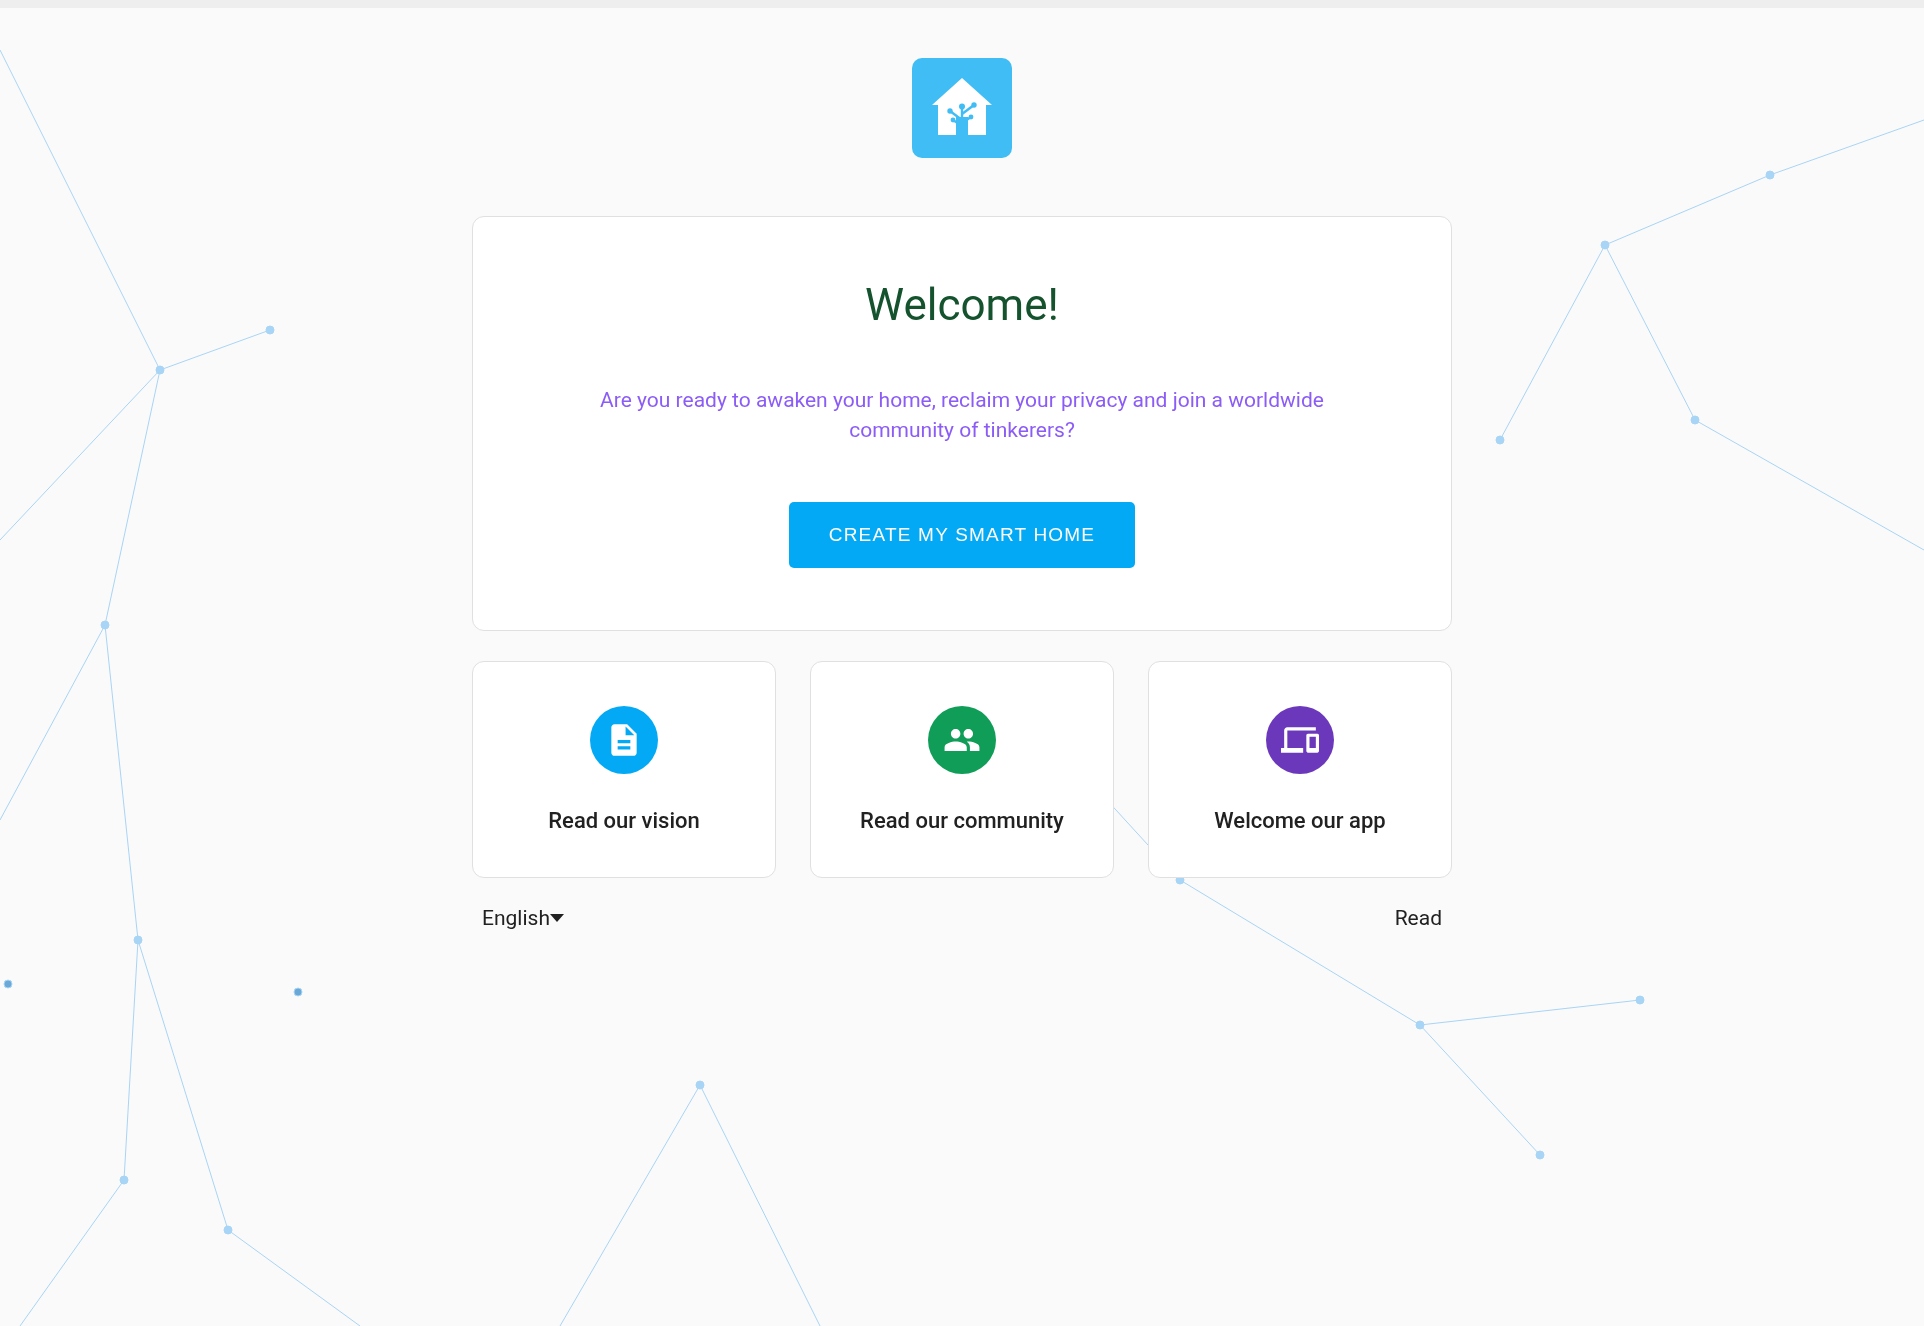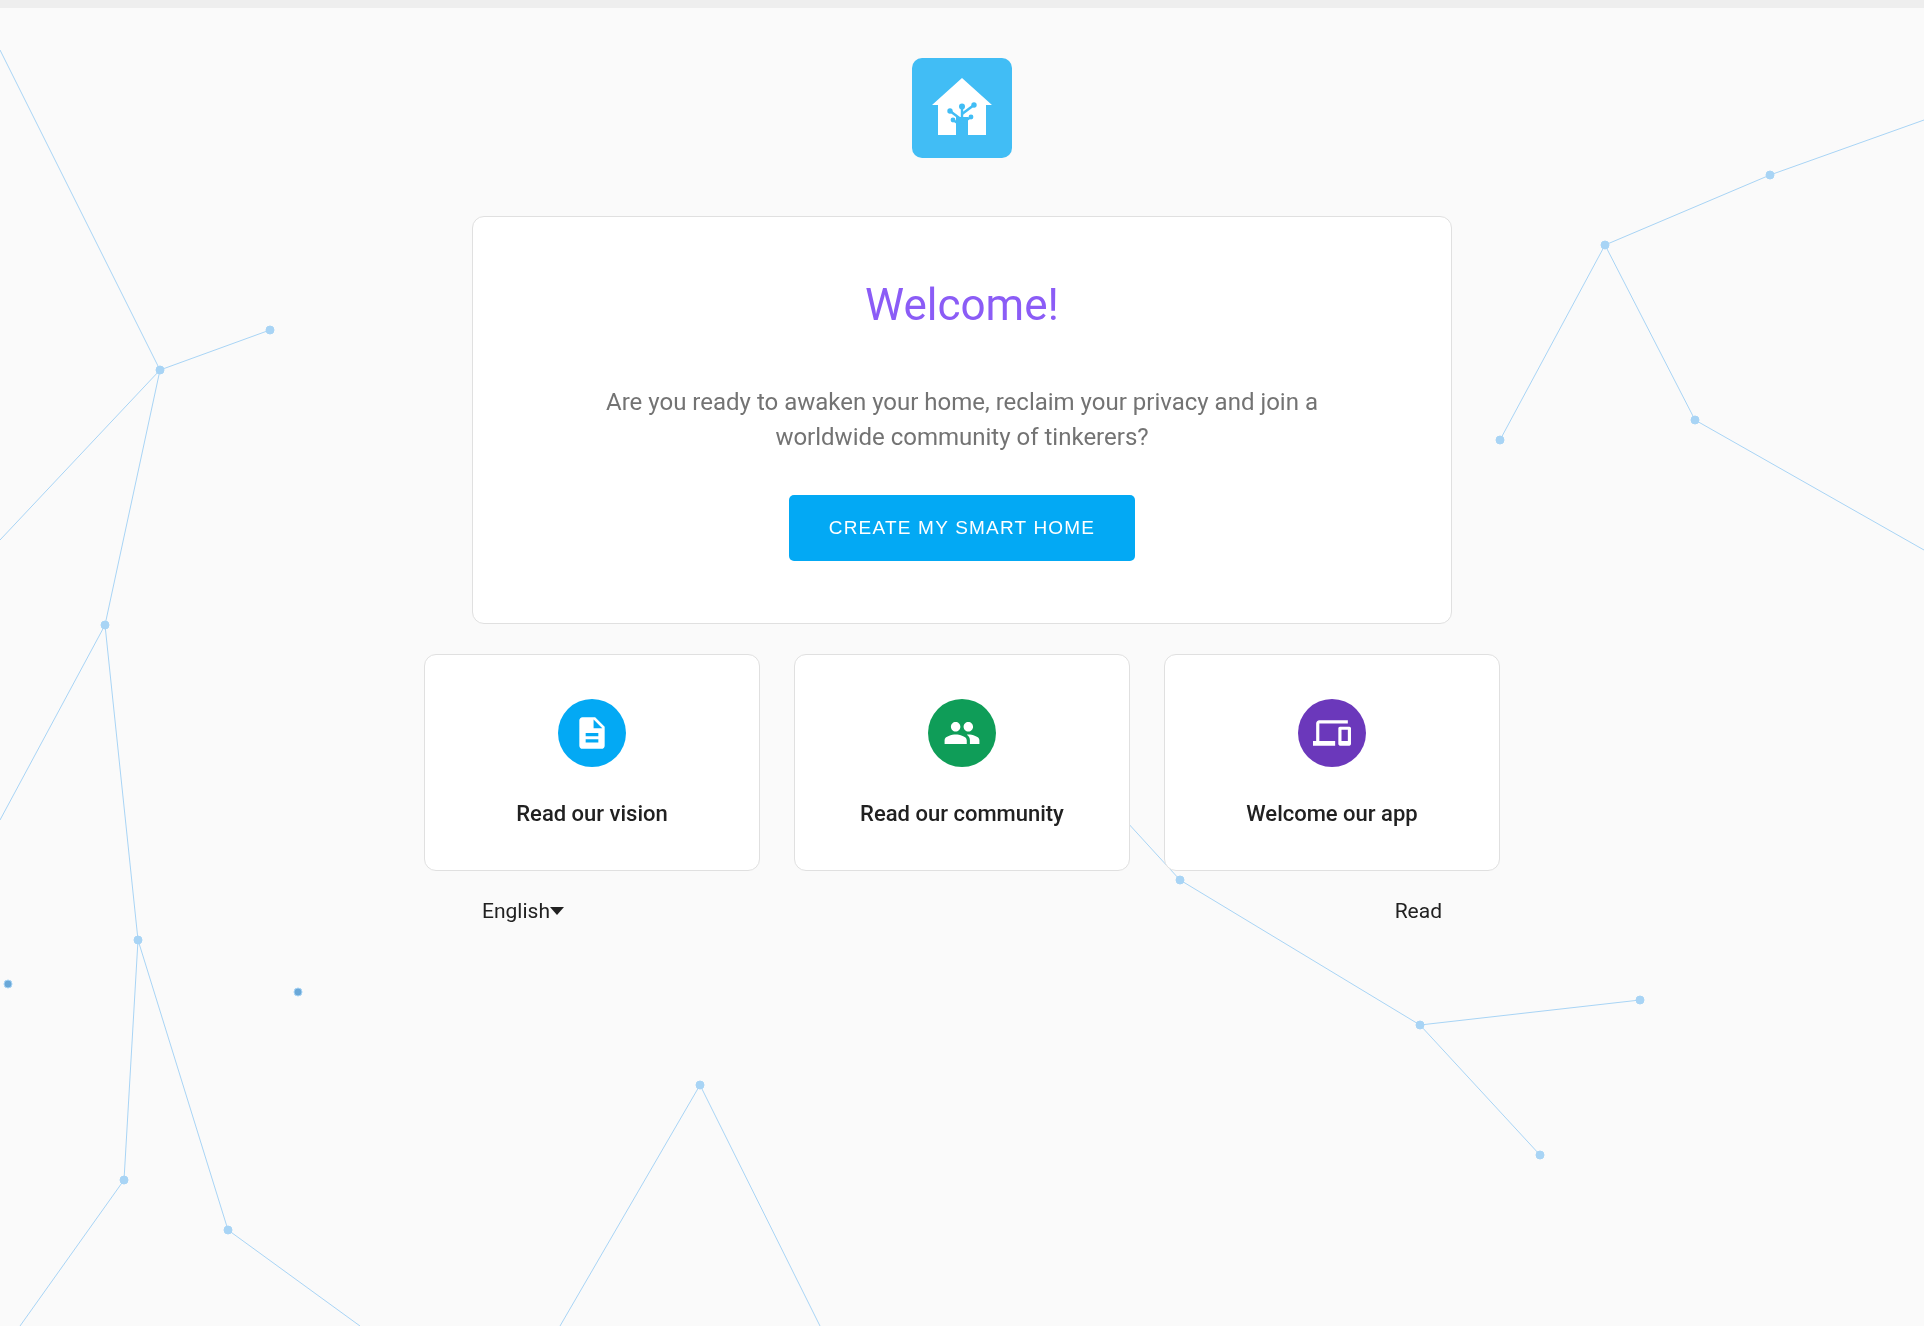--- a/index.html
+++ b/index.html
@@ -65,47 +65,47 @@
   border: 1px solid #e0e0e0;
   border-radius: 12px;
   padding: 62px 50px 62px 50px;
   text-align: center;
   margin-bottom: 30px;
 }
 
 .welcome-title {
   font-size: 44px;
   font-weight: 400;
+  color: #14532d;
+  margin-bottom: 54px;
+}
+
+.welcome-desc {
+  font-size: 21px;
   color: #8b5cf6;
-  margin-bottom: 54px;
-}
-
-.welcome-desc {
-  font-size: 24px;
-  color: #737373;
   line-height: 1.45;
-  margin-bottom: 40px;
+  margin-bottom: 56px;
   padding: 0 30px;
 }
 
 .create-btn {
   background: #03a9f4;
   color: #ffffff;
   border: none;
   font-size: 19px;
   font-weight: 400;
   letter-spacing: 1.2px;
   padding: 22px 40px;
   border-radius: 5px;
   cursor: pointer;
   text-transform: uppercase;
 }
 
 .cards-row {
-  width: 1076px;
+  width: 980px;
   display: flex;
   gap: 34px;
   margin-bottom: 28px;
 }
 
 .info-card {
   flex: 1;
   background: #ffffff;
   border: 1px solid #e0e0e0;
   border-radius: 12px;

